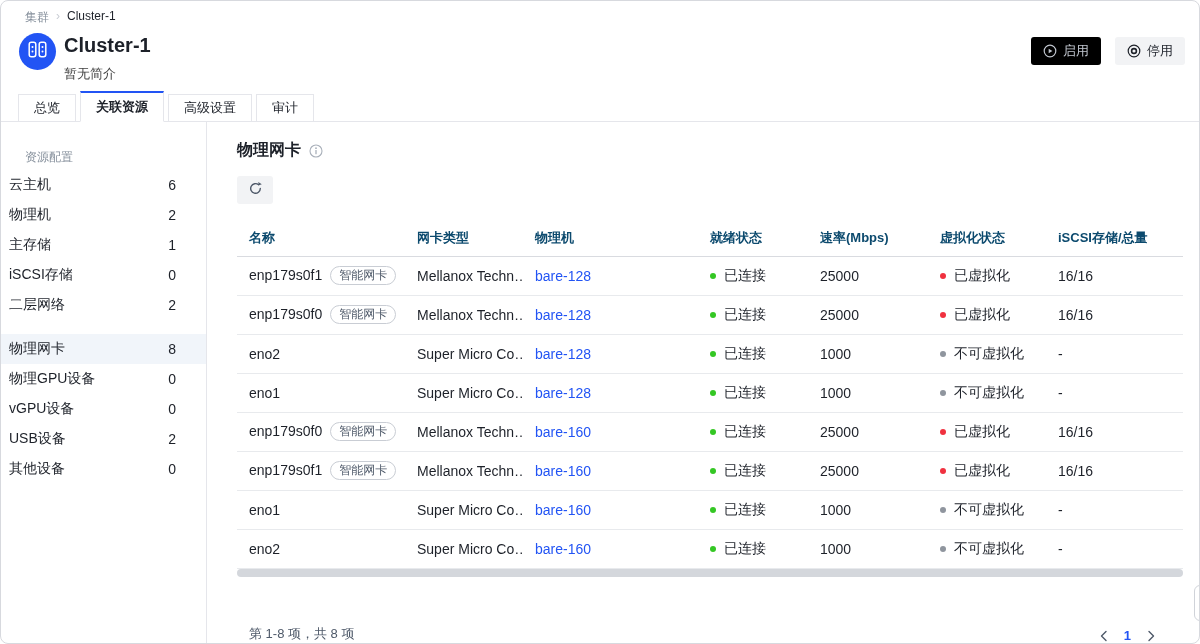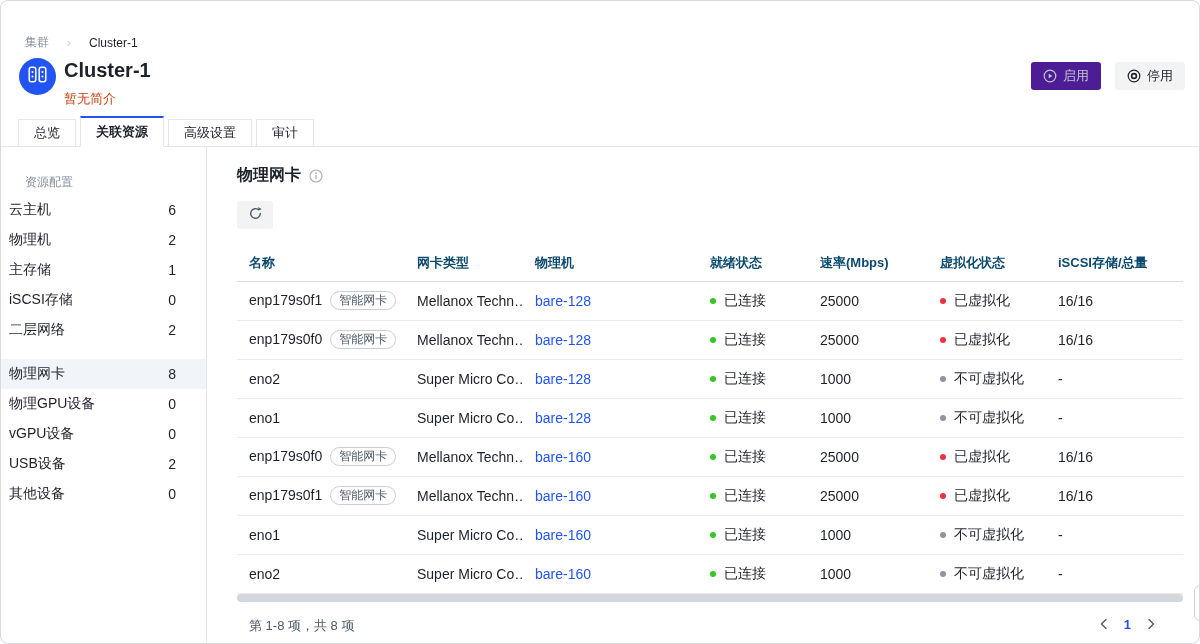--- a/index.html
+++ b/index.html
@@ -9,32 +9,32 @@
     font-family:"Liberation Sans","DejaVu Sans",sans-serif;
     color:#1d2129;
   }
   .frame {
     position:relative; width:1200px; height:644px;
     border:1px solid #d7d9de; border-radius:8px;
     background:#fff; overflow:hidden;
     display:flex; flex-direction:column;
   }
   
-  .breadcrumb { display:flex; align-items:center; gap:18px; padding:8px 0 0 24px; font-size:12px; color:#86909c;margin-top:25px; }
+  .breadcrumb { display:flex; align-items:flex-start; gap:7px; padding:8px 0 0 24px; font-size:12px; color:#86909c; }
   .breadcrumb .sep { color:#c9cdd4; font-size:12px; }
   .breadcrumb .current { color:#1d2129; }
   
   .page-header { display:flex; align-items:flex-start; padding:7px 14px 0 18px; }
   .avatar { width:37px; height:37px; border-radius:50%; background:#2254f4; display:flex; align-items:center; justify-content:center; flex:none; }
   .titles { margin-left:8px; flex:1; min-width:0; }
   .page-title { font-size:20px; font-weight:700; line-height:25px; }
-  .page-subtitle { font-size:13px; color:#c2410c; margin-top:7px; }
+  .page-subtitle { font-size:13px; color:#404040; margin-top:7px; }
   .actions { display:flex; gap:14px; margin-top:4px; }
   .btn { height:28px; padding:0 12px; border:none; border-radius:3px; font-size:13px; display:flex; align-items:center; gap:6px; cursor:pointer; }
-  .btn.is-disabled { background:#4c1d95; color:#c2c7d0; cursor:default; }
+  .btn.is-disabled { background:#000000; color:#c2c7d0; cursor:default; }
   .btn.is-normal { background:#f2f3f5; color:#1d2129; }
   .btn svg { display:block; }
   
   .tabbar { display:flex; align-items:flex-end; padding:8px 0 0 17px; border-bottom:1px solid #e5e6eb; flex:none; }
   .tab {
     height:28px; padding:0 15px; margin-right:4px; margin-bottom:-1px;
     display:flex; align-items:center;
     background:#fff; border:1px solid #e5e6eb;
     font-size:13px; color:#1d2129; cursor:pointer; white-space:nowrap;text-align:center;
   }
@@ -56,21 +56,21 @@
   .info-icon { display:flex; color:#a9b0ba; cursor:pointer; }
   .refresh-btn { margin-top:15px; width:36px; height:28px; background:#f2f3f5; border:none; border-radius:3px; display:flex; align-items:center; justify-content:center; cursor:pointer; color:#4e5969; }
   table { margin-top:16px; width:100%; border-collapse:collapse; table-layout:fixed; }
   th { height:36px; padding:0 0 0 12px; text-align:left; font-size:13px; font-weight:600; color:#0c4a6e; border-bottom:1px solid #d9dbe0; white-space:nowrap; overflow:hidden; }
   td { height:39px; padding:0 0 0 12px; font-size:14px; color:#1d2129; border-bottom:1px solid #e8eaed; white-space:nowrap; overflow:hidden; }
   .badge { display:inline-block; margin-left:8px; padding:1px 8px 2px; border:1px solid #c9cdd4; border-radius:10px; font-size:12px; color:#4e5969; line-height:14px; vertical-align:1px; }
   .dot { display:inline-block; width:6px; height:6px; border-radius:50%; margin-right:8px; vertical-align:1px; }
   .link { color:#2254f4; text-decoration:none; cursor:pointer; }
   .hscrollbar { height:8px; border-radius:4px; background:#d4d7dc; cursor:pointer; }
   
-  .table-footer { flex:1; display:flex; align-items:flex-start; justify-content:space-between; padding:15px 26px 0 12px; }
+  .table-footer { flex:1; display:flex; align-items:flex-end; justify-content:space-between; padding:15px 26px 0 12px; }
   .footer-summary { font-size:13px; color:#4e5969; }
   .pagination { display:flex; align-items:center; gap:14px; }
   .page-chevron { color:#4e5969; cursor:pointer; display:flex; }
   .page-number { font-size:13px; color:#2254f4; font-weight:600; cursor:pointer; }
   .partial-control { position:absolute; left:1193px; top:584px; width:34px; height:36px; background:#fff; border:1px solid #d0d3d9; border-radius:6px; }
 </style>
 </head>
 <body>
 
 <div class="frame">

